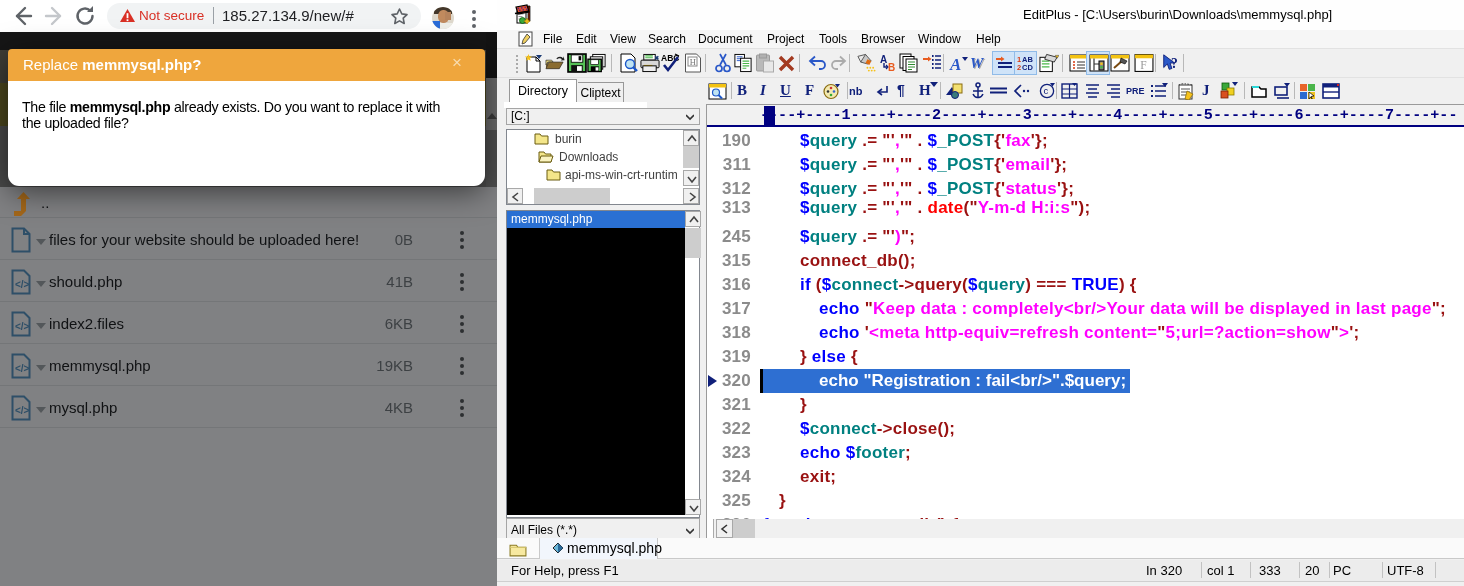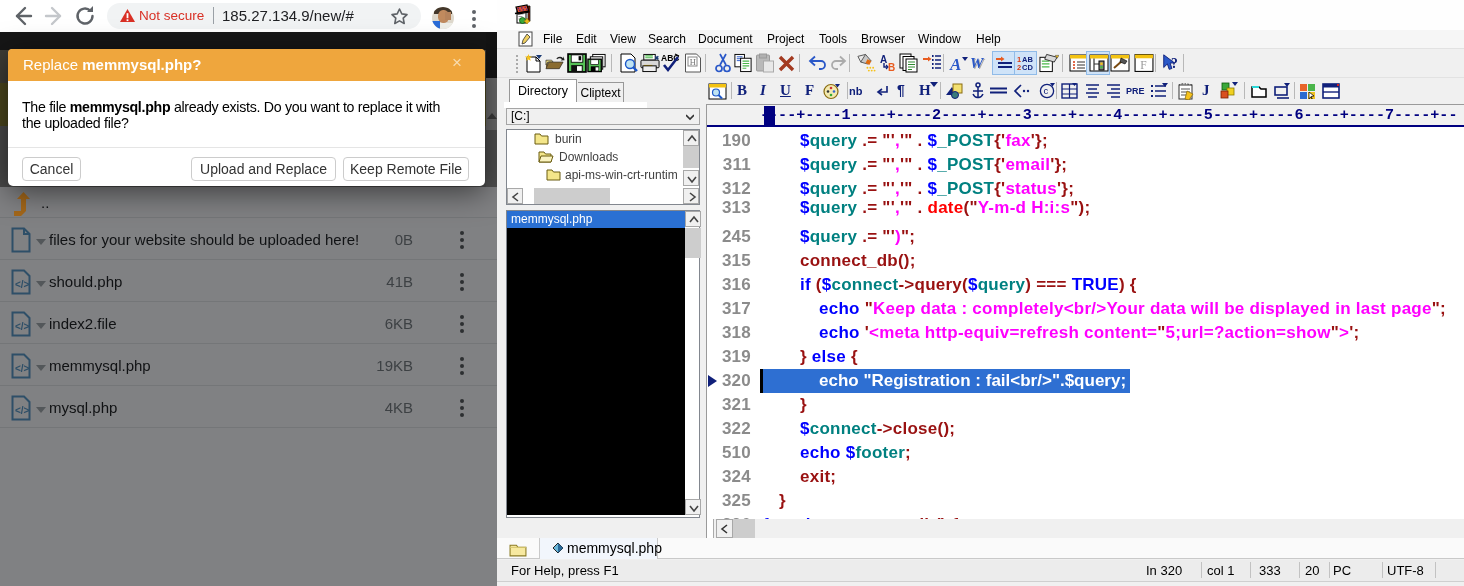--- a/index.html
+++ b/index.html
@@ -12,21 +12,21 @@
 .band{position:absolute;left:0;width:497px}
 
 .frow{position:absolute;left:0;width:497px;height:42px;border-top:1px solid #747678}
 .fico{position:absolute;left:11px;top:9px}
 .fcar{position:absolute;left:36px;top:21px;width:0;height:0;border-left:5px solid transparent;border-right:5px solid transparent;border-top:6px solid #53575a}
 .fname{position:absolute;left:49px;top:13px;font-size:15px;color:#101214}
 .fsize{position:absolute;right:84px;top:13px;font-size:15px;color:#3d4144}
 .kebab{position:absolute;left:460px;top:13px;width:4px}
 .kebab i{display:block;width:4px;height:4px;border-radius:2px;background:#2c2f31;margin-bottom:3px}
 
-#modal{position:absolute;left:8px;top:49px;width:477px;height:137px;background:#fff;border-radius:5px;box-shadow:0 6px 30px rgba(0,0,0,.55)}
+#modal{position:absolute;left:8px;top:49px;width:477px;height:137px;background:#fff;border-radius:11px;box-shadow:0 6px 30px rgba(0,0,0,.55)}
 #mhead{position:absolute;left:0;top:0;width:477px;height:32px;background:#efa63d;border-radius:4px 4px 0 0;color:#fff}
 #mbody{position:absolute;left:14px;top:51px;width:455px;font-size:14.2px;line-height:15.8px;color:#000000;letter-spacing:-0.3px}
 #mfoot{position:absolute;left:0;top:98px;width:477px;height:39px;border-top:1px solid #e5e5e5}
 .mbtn{position:absolute;top:9px;height:24px;background:#fff;border:1px solid #ccc;border-radius:4px;font-size:14px;color:#333;line-height:22px;text-align:center}
 
 #ep{position:absolute;left:497px;top:0;width:967px;height:586px;background:#f0f0f0;overflow:hidden}
 #eptitle{position:absolute;left:0;top:0;width:967px;height:30px;background:#fefefe;font-size:13px;color:#000}
 #epmenu{position:absolute;left:0;top:30px;width:967px;height:18px;background:#f6f6f6;font-size:12px;color:#000}
 .mi{position:absolute;top:2px}
 #eptb{position:absolute;left:0;top:48px;width:967px;height:30px;background:#f0f0f0;border-top:1px solid #e2e2e2;border-bottom:1px solid #e2e2e2}
@@ -105,21 +105,21 @@
           <i></i>
           <i></i>
         </div>
   </div>
   <div class="frow" style="top:301px">
     <svg class="fico" width="20" height="26" viewBox="0 0 20 26">
           <path d="M1.5 1.5 H13 L18.5 7 V24.5 H1.5 Z" fill="none" stroke="#2e4f68" stroke-width="2"></path>
           <text x="4" y="19" font-size="10" font-weight="bold" fill="#2e4f68" font-family="Liberation Sans">&lt;/&gt;</text>
         </svg>
     <i class="fcar"></i>
-    <div class="fname">index2.file</div>
+    <div class="fname">index2.files</div>
     <div class="fsize">6KB</div>
     <div class="kebab">
           <i></i>
           <i></i>
           <i></i>
         </div>
   </div>
   <div class="frow" style="top:343px">
     <svg class="fico" width="20" height="26" viewBox="0 0 20 26">
           <path d="M1.5 1.5 H13 L18.5 7 V24.5 H1.5 Z" fill="none" stroke="#2e4f68" stroke-width="2"></path>
@@ -189,41 +189,37 @@
           <i style="background:#5f6368"></i>
         </div>
   </div>
 
   <div id="modal">
     <div id="mhead">
       <div class="a" style="left:15px;top:7px;font-size:15px">Replace <b>memmysql.php?</b></div>
       <div class="a" style="left:444px;top:4px;font-size:17px;color:#f8dcae">×</div>
     </div>
     <div id="mbody">The file <b>memmysql.php</b> already exists. Do you want to replace it with<br>the uploaded file?</div>
-    <div id="mfoot">
-      <div class="mbtn" style="left:14px;width:59px">Cancel</div>
-      <div class="mbtn" style="left:183px;width:145px">Upload and Replace</div>
-      <div class="mbtn" style="left:335px;width:126px">Keep Remote File</div>
-    </div>
   </div>
 </div>
 
 <div id="ep">
 
   <div id="eptitle">
     <svg class="a" style="left:16px;top:4px" width="18" height="20" viewBox="0 0 18 20">
           <path d="M15 2 V17 h2 V2 Z" fill="#8a2810" stroke="#000" stroke-width=".7"></path>
           <rect x="4" y="7" width="9" height="12" fill="#fff" stroke="#000" stroke-width="1"></rect>
           <path d="M5.5 10 h5 M5.5 12.5 h4 M5.5 15 h3" stroke="#999" stroke-width="1"></path>
           <path d="M3 3 L14 1 L16 8 L5 10 Z" fill="#e05030" stroke="#000" stroke-width="1.2"></path>
           <path d="M4.5 4.5 l1.5 -.3 M8 4 l1.5 -.3 M11.5 3.4 l1.5 -.3 M6 6.5 l1.5 -.3 M9.5 6 l1.5 -.3 M13 5.4 l1.5 -.3" stroke="#5a2878" stroke-width="1.4"></path>
           <path d="M2 9.5 L16 7" stroke="#000" stroke-width="1.6"></path>
           <circle cx="9.5" cy="16.5" r="3" fill="#3aa83a" stroke="#0a5a0a" stroke-width=".8"></circle>
           <path d="M14 14 l1.2 2 2 1.2 -2 1.2 -1.2 2 -1.2 -2 -2 -1.2 2 -1.2 Z" fill="#e8b81c" stroke="#8a6c00" stroke-width=".5"></path>
         </svg>
+    <div class="a" style="left:526px;top:7px">EditPlus - [C:\Users\burin\Downloads\memmysql.php]</div>
   </div>
 
   <div id="epmenu">
     <svg class="a" style="left:21px;top:1px" width="15" height="16" viewBox="0 0 15 16">
           <rect x="1" y="1" width="13" height="14" fill="#fff" stroke="#444" stroke-width="1"></rect>
           <path d="M9 3 L12 6 L7 12 L4 13 L5 9 Z" fill="#f0d060" stroke="#333" stroke-width="0.8"></path>
         </svg>
     <div class="mi" style="left:46px">File</div>
     <div class="mi" style="left:79px">Edit</div>
     <div class="mi" style="left:113px">View</div>
@@ -627,20 +623,26 @@
             <path d="M4 10 L8 5 L12 10" stroke="#444" stroke-width="1.6" fill="none"></path>
           </svg>
         </div>
     <div class="a" style="left:178px;top:17px;width:16px;height:30px;background:#cdcdcd"></div>
     <div class="sbtn" style="left:178px;top:288px;width:16px;height:16px">
           <svg viewBox="0 0 16 16" width="16" height="16">
             <path d="M4 6 L8 11 L12 6" stroke="#444" stroke-width="1.6" fill="none"></path>
           </svg>
         </div>
   </div>
+  <div class="combo" style="top:518px;height:25px;line-height:23px">
+        <span style="position:absolute;left:4px">All Files (*.*)</span>
+    <svg class="chev" style="top:8px" viewBox="0 0 8 8">
+          <path d="M0 2 L4 6 L8 2" stroke="#333" stroke-width="1.6" fill="none"></path>
+        </svg>
+  </div>
 
   <div id="ed">
     <div id="ruler">
           <span style="position:absolute;left:53px">----+----1----+----2----+----3----+----4----+----5----+----6----+----7----+----8</span>
       <div class="a" style="left:57px;top:1px;width:11px;height:19px;background:#000080"></div>
     </div>
     <div id="code">
       <div class="cl" style="top:24px">
             <span class="ln">190</span>
             <span class="ct" style="left:93px"><span class="b">$</span><span class="v">query</span> <span class="m">.= "'</span><span class="g">,</span><span class="m">'" . </span><span class="b">$</span><span class="v">_POST</span><span class="m">{'</span><span class="g">fax</span><span class="m">'};</span></span>
@@ -689,21 +691,21 @@
           </div>
       <div class="cl" style="top:288px">
             <span class="ln">321</span>
             <span class="ct" style="left:93px"><span class="m">}</span></span>
           </div>
       <div class="cl" style="top:312px">
             <span class="ln">322</span>
             <span class="ct" style="left:93px"><span class="b">$</span><span class="v">connect</span><span class="m">-&gt;close();</span></span>
           </div>
       <div class="cl" style="top:336px">
-            <span class="ln">510</span>
+            <span class="ln">323</span>
             <span class="ct" style="left:93px"><span class="b">echo</span> <span class="b">$</span><span class="v">footer</span><span class="m">;</span></span>
           </div>
       <div class="cl" style="top:360px">
             <span class="ln">324</span>
             <span class="ct" style="left:93px"><span class="m">exit;</span></span>
           </div>
       <div class="cl" style="top:384px">
             <span class="ln">325</span>
             <span class="ct" style="left:72px"><span class="m">}</span></span>
           </div>

